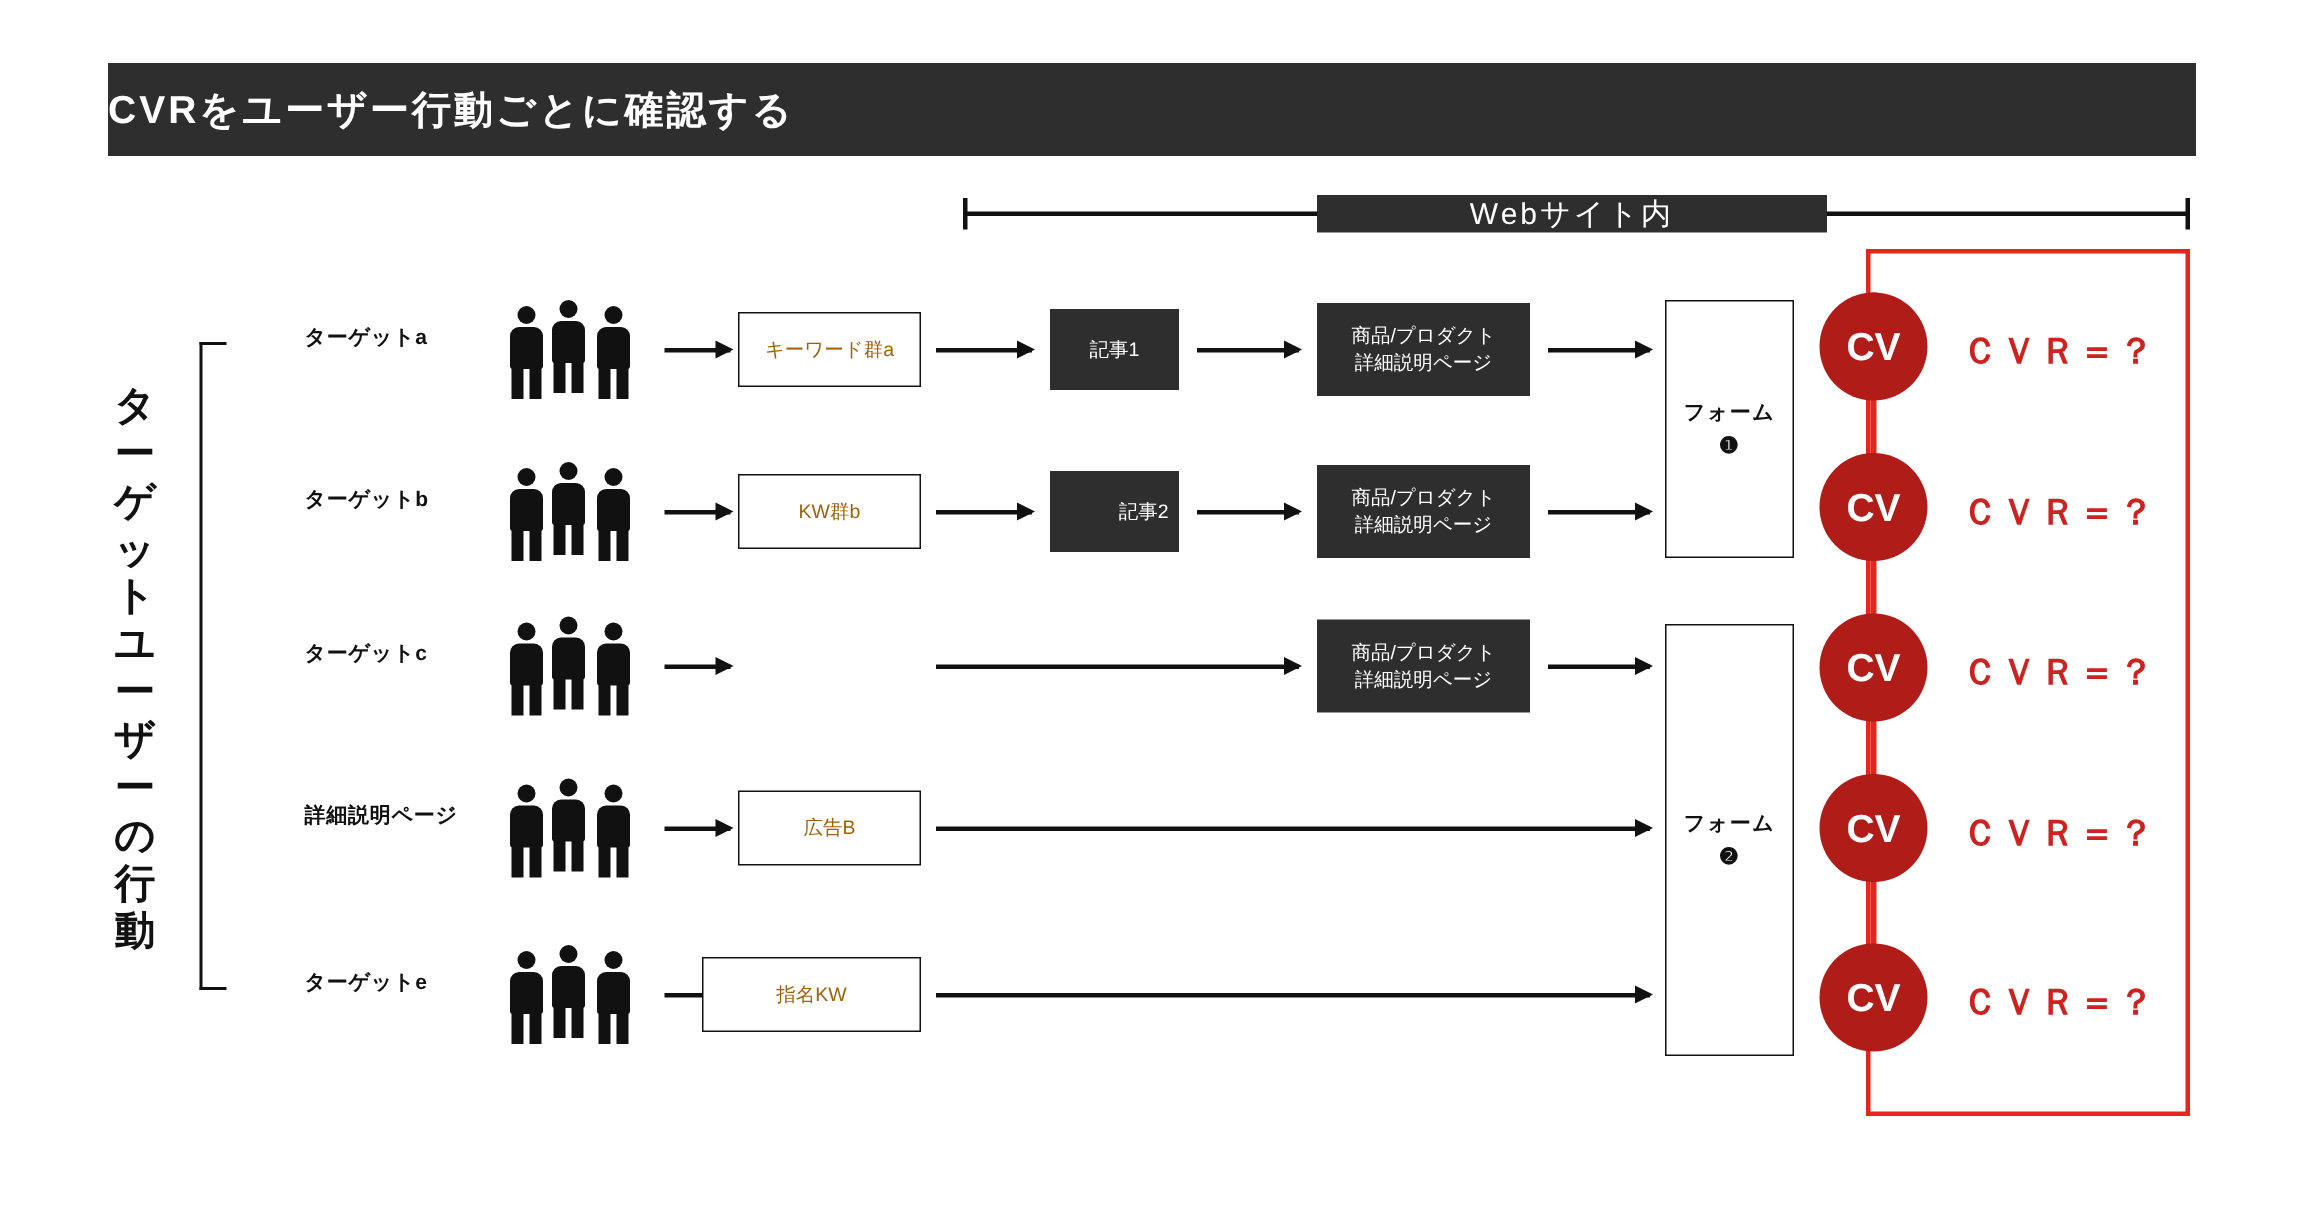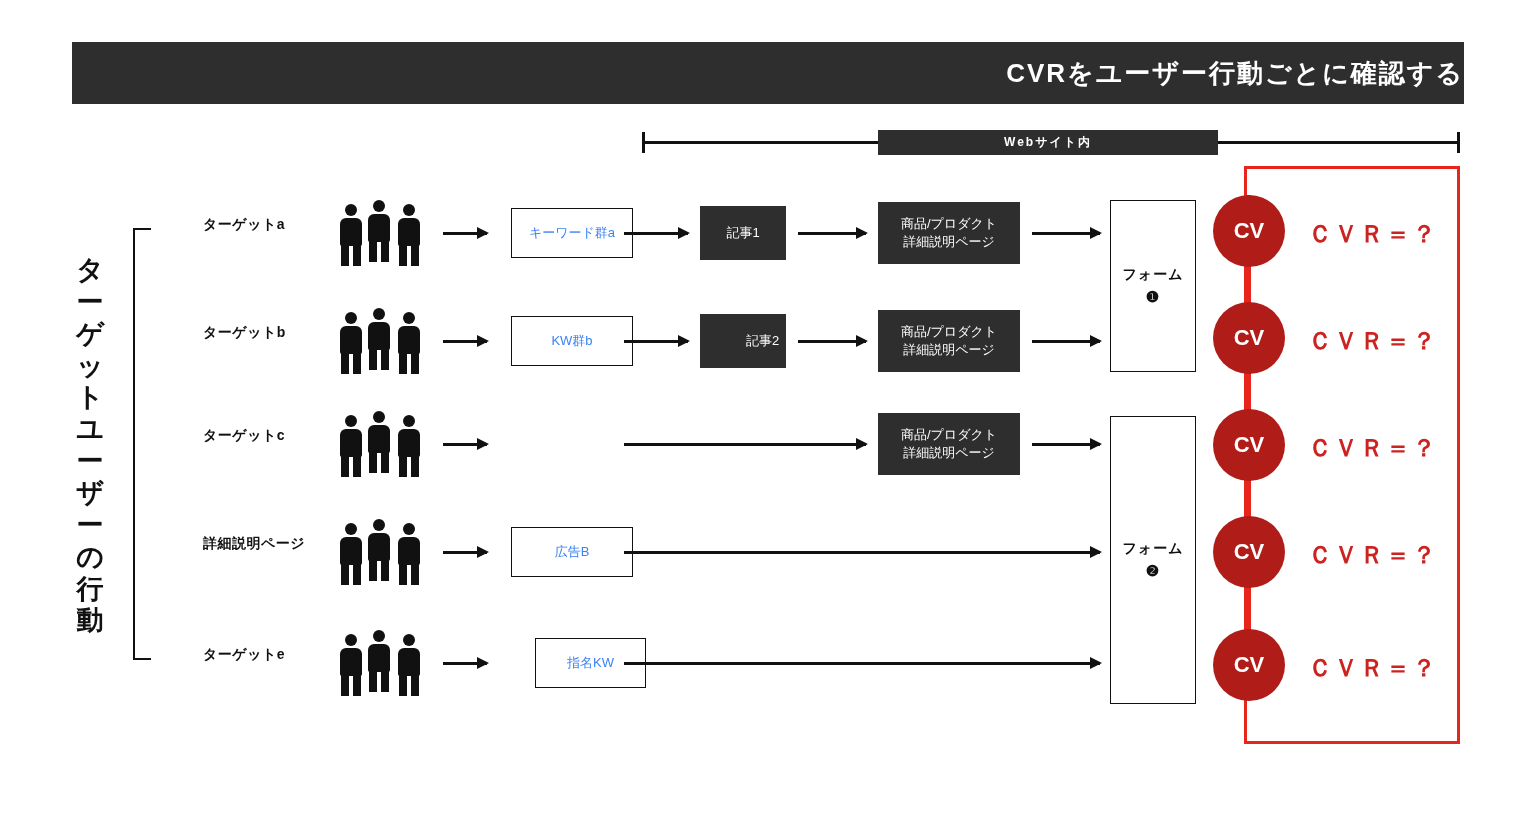--- a/index.html
+++ b/index.html
@@ -16,21 +16,21 @@
     height: 819px;
     background: #ffffff;
   }
 
   
   .title-bar {
     position: absolute;
     left: 72px; top: 42px;
     width: 1392px; height: 62px;
     background: #2e2e2e;
-    display: flex; align-items: center; justify-content: flex-end; padding-left: 44px;
+    display: flex; align-items: center; justify-content: flex-start;
   }
   .title-bar .title-text {
     color: #ffffff;
     font-size: 26px;
     font-weight: bold;
     letter-spacing: 2px;
   }
 
   
   .range-wrap {
@@ -51,22 +51,22 @@
     background: #111111;
   }
   .range-cap.left { left: 0; }
   .range-cap.right { right: 0; }
   .range-label {
     position: absolute;
     left: 236px; top: 0px;
     width: 340px; height: 25px;
     background: #2e2e2e;
     color: #ffffff;
-    font-size: 12px;
-    font-weight: bold;
+    font-size: 20px;
+    font-weight: normal;
     letter-spacing: 2px;
     display: flex; align-items: center; justify-content: center;
   }
 
   
   .axis-label {
     position: absolute;
     left: 70px; top: 255px;
     width: 40px;
     font-size: 27px;
@@ -159,22 +159,21 @@
   .node {
     position: absolute;
     display: flex; align-items: center; justify-content: center;
     text-align: center;
     font-size: 13px;
     line-height: 1.35;
   }
   .node-outline {
     background: #ffffff;
     border: 1.5px solid #111111;
-    color: #3b82f6;
-    margin-left: 19px;
+    color: #a16207;
   }
   .node-dark {
     background: #2e2e2e;
     color: #ffffff;
   }
 
   
   .form-box {
     position: absolute;
     background: #ffffff;
@@ -194,21 +193,21 @@
     margin-top: 4px;
   }
 
   
   .cv-circle {
     position: absolute;
     width: 72px; height: 72px;
     border-radius: 50%;
     background: #b01c18;
     color: #ffffff;
-    font-size: 22px;
+    font-size: 26px;
     font-weight: bold;
     display: flex; align-items: center; justify-content: center;
     z-index: 4;
   }
   .cvr-text {
     position: absolute;
     color: #cc2220;
     font-size: 24px;
     font-weight: bold;
     letter-spacing: 2px;
@@ -394,21 +393,21 @@
           <div class="legR"></div>
         </div>
       <div class="person p3">
           <div class="head"></div>
           <div class="body"></div>
           <div class="legL"></div>
           <div class="legR"></div>
         </div>
     </div>
     <div class="arrow" style="left:443px; top:46px; width:44px;"></div>
-    <div class="node node-outline" style="left:516px; top:22px; width:111px; height:50px;">指名KW</div>
+    <div class="node node-outline" style="left:468px; top:22px; width:146px; height:50px;">指名KW</div>
     <div class="arrow" style="left:624px; top:46px; width:476px;"></div>
   </div>
 
   <div class="form-box" style="left:1110px; top:200px; width:86px; height:172px;">
     <span>フォーム</span>
     <span class="num">❶</span>
   </div>
   <div class="form-box" style="left:1110px; top:416px; width:86px; height:288px;">
     <span>フォーム</span>
     <span class="num">❷</span>

